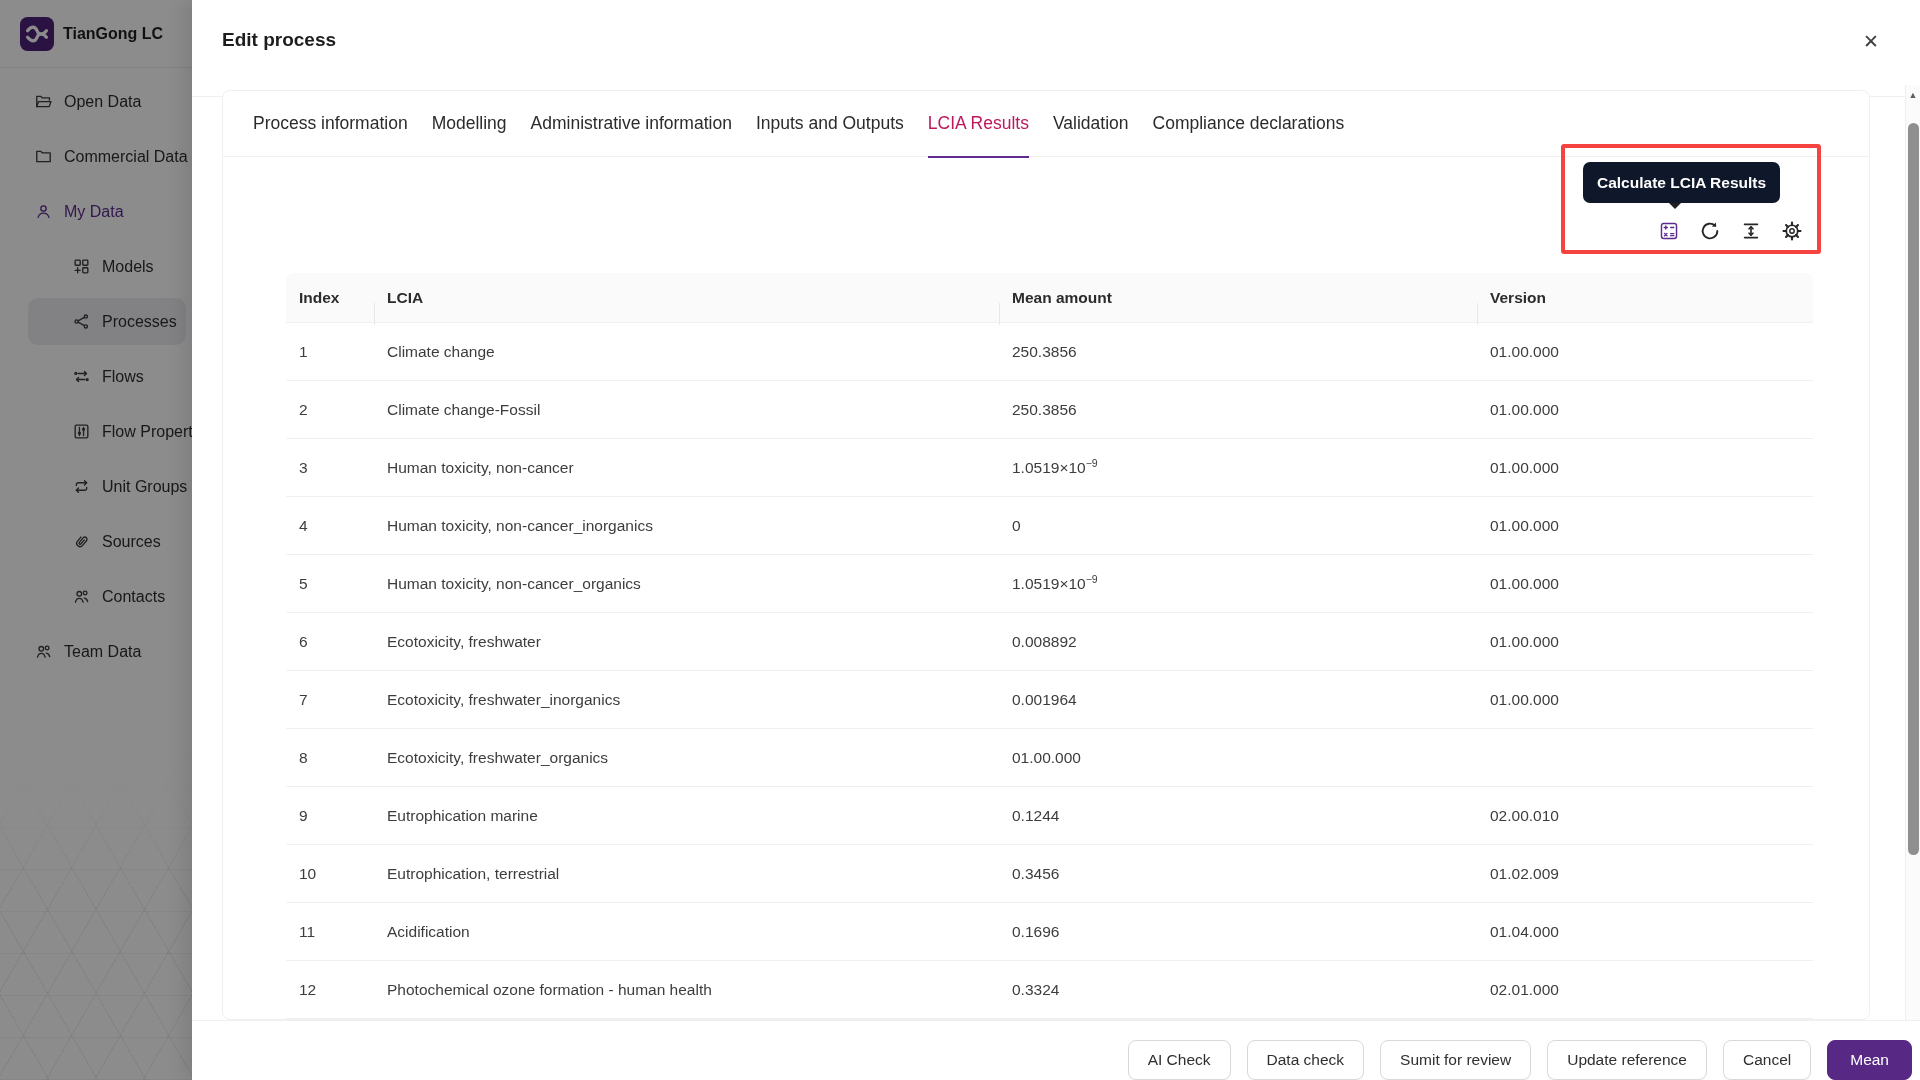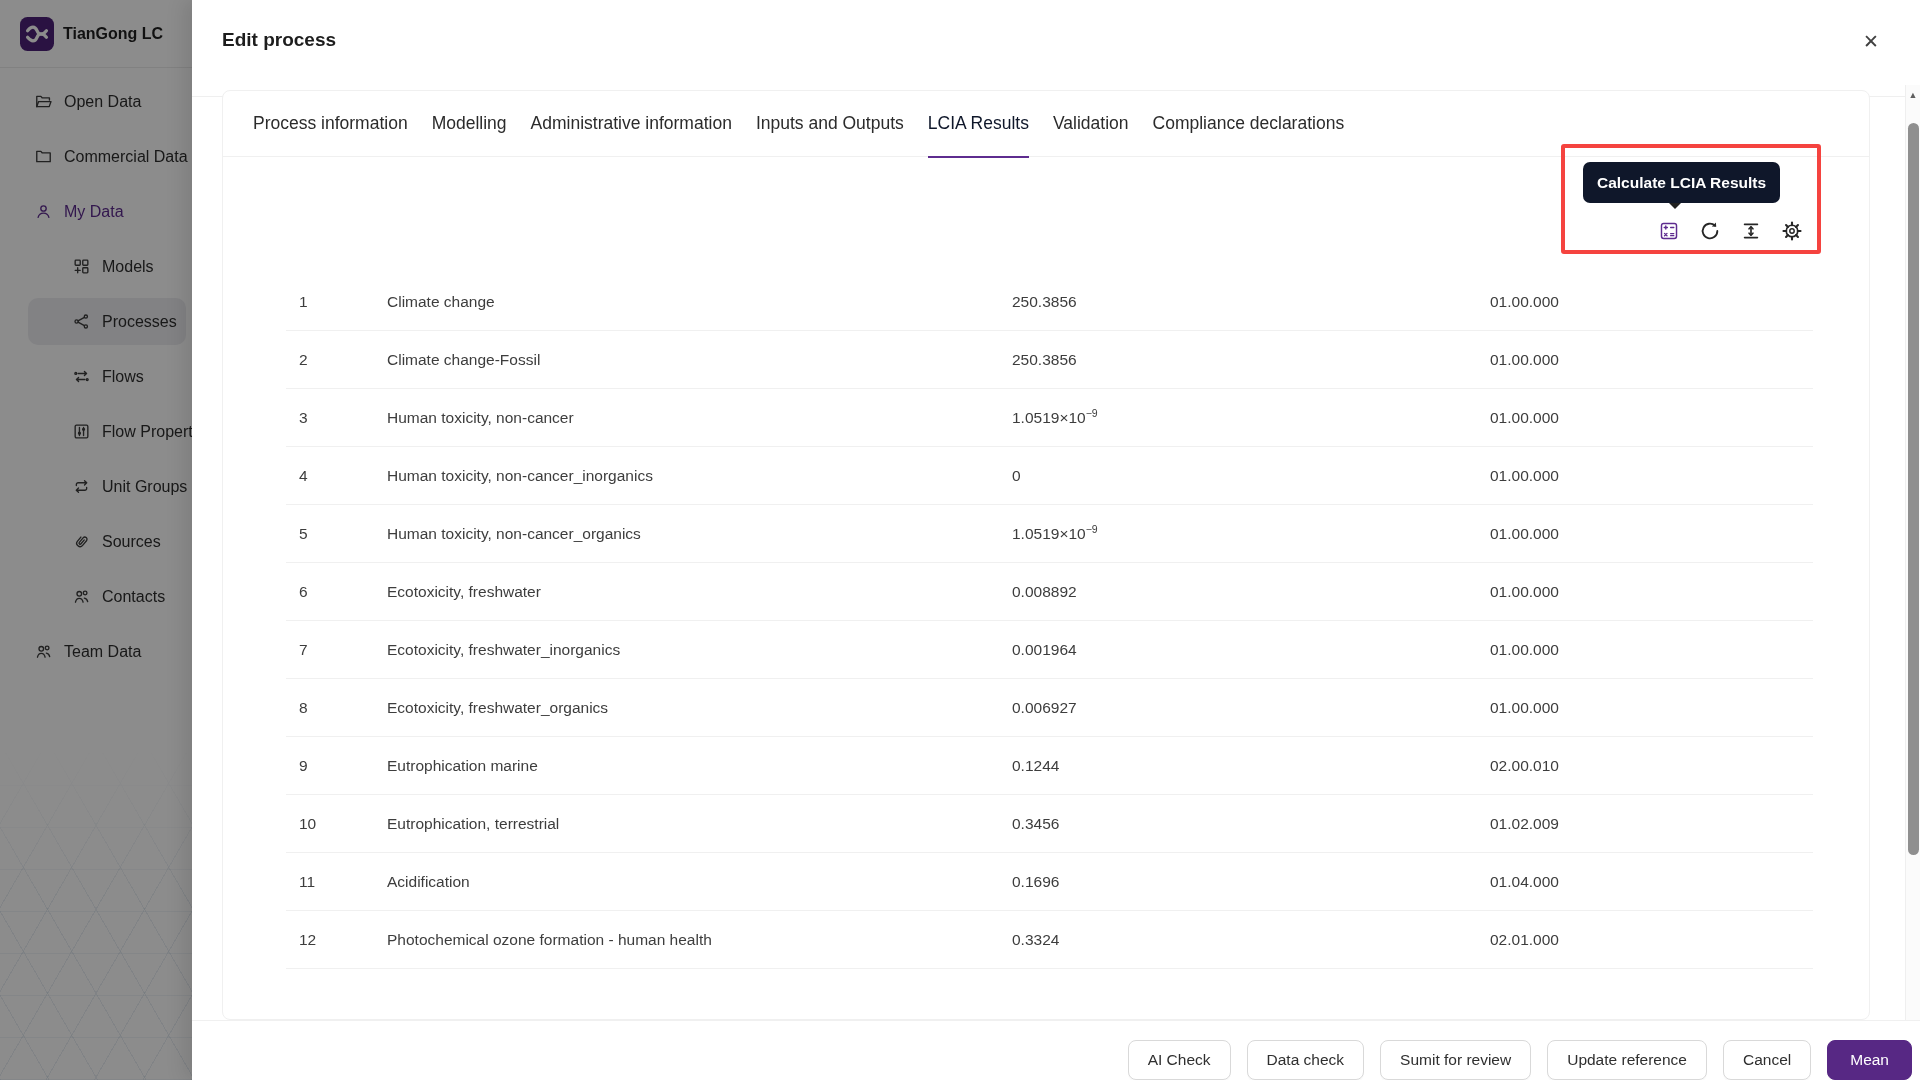--- a/index.html
+++ b/index.html
@@ -32,21 +32,21 @@
 
   
   .modal { position:absolute; left:192px; top:0; width:1728px; height:1080px; background:#fff; z-index:10; box-shadow:-8px 0 18px rgba(0,0,0,.10); }
   .modal-header { position:relative; height:97px; border-bottom:1px solid #efefef; }
   .modal-title { position:absolute; left:30px; top:29px; font-size:19px; font-weight:700; color:#1d1d1d; }
   .modal-close { position:absolute; left:1662px; top:24px; width:34px; height:34px; display:flex; align-items:center; justify-content:center; font-size:19px; color:#404040; cursor:pointer; border-radius:6px; }
 
   .card { position:absolute; left:30px; top:90px; width:1648px; height:930px; border:1px solid #f0f0f0; border-radius:8px; background:#fff; }
   .tabs { height:66px; display:flex; align-items:center; gap:24px; padding:0 30px; border-bottom:1px solid #f0f0f0; }
   .tab { position:relative; height:66px; display:flex; align-items:center; font-size:17.5px; color:#2b2b2b; cursor:pointer; }
-  .tab.active { color:#0f172a; font-weight:500; }
+  .tab.active { color:#be185d; font-weight:500; }
   .tab.active::after { content:""; position:absolute; left:0; right:0; bottom:-1px; height:2px; background:#5e2c8f; }
 
   .toolbar { position:absolute; top:129px; right:66px; display:flex; gap:19px; align-items:center; }
   .tool-btn { width:22px; height:22px; color:#262626; cursor:pointer; display:flex; align-items:center; justify-content:center; }
   .tool-btn svg { width:22px; height:22px; }
   .tool-btn.accent { color:#5e2c8f; }
 
   .highlight-box { position:absolute; left:1338px; top:53px; width:260px; height:110px; border:4px solid #f5433f; border-radius:3px; pointer-events:none; z-index:30; }
   .tooltip { position:absolute; left:1360px; top:71px; height:41px; line-height:41px; padding:0 14px; background:#0f172a; color:#fff; font-size:15.5px; font-weight:600; border-radius:7px; white-space:nowrap; z-index:31; }
   .tooltip::after { content:""; position:absolute; left:86px; bottom:-12px; border:6.5px solid transparent; border-top-color:#202020; }
@@ -243,20 +243,26 @@
               <circle cx="12" cy="12" r="2.4" stroke-width="1.6"></circle>
               <path stroke-width="2.3" d="M12 2.7v3M12 18.3v3M2.7 12h3M18.3 12h3M5.5 5.5l2.1 2.1M16.4 16.4l2.1 2.1M18.5 5.5l-2.1 2.1M7.6 16.4l-2.1 2.1"></path>
             </svg>
           </div>
         </div>
 
       <div class="highlight-box"></div>
       <div class="tooltip">Calculate LCIA Results</div>
 
       <div class="table">
+        <div class="trow thead" id="thead">
+            <div class="cell">Index</div>
+            <div class="cell">LCIA</div>
+            <div class="cell">Mean amount</div>
+            <div class="cell">Version</div>
+          </div>
         <div class="tbody" id="tbody">
             <div class="trow">
               <div class="cell">1</div>
               <div class="cell">Climate change</div>
               <div class="cell">250.3856</div>
               <div class="cell">01.00.000</div>
             </div>
             <div class="trow">
               <div class="cell">2</div>
               <div class="cell">Climate change-Fossil</div>
@@ -289,21 +295,20 @@
             </div>
             <div class="trow">
               <div class="cell">7</div>
               <div class="cell">Ecotoxicity, freshwater_inorganics</div>
               <div class="cell">0.001964</div>
               <div class="cell">01.00.000</div>
             </div>
             <div class="trow">
               <div class="cell">8</div>
               <div class="cell">Ecotoxicity, freshwater_organics</div>
-              <div class="cell">0.006927</div>
               <div class="cell">01.00.000</div>
             </div>
             <div class="trow">
               <div class="cell">9</div>
               <div class="cell">Eutrophication marine</div>
               <div class="cell">0.1244</div>
               <div class="cell">02.00.010</div>
             </div>
             <div class="trow">
               <div class="cell">10</div>

